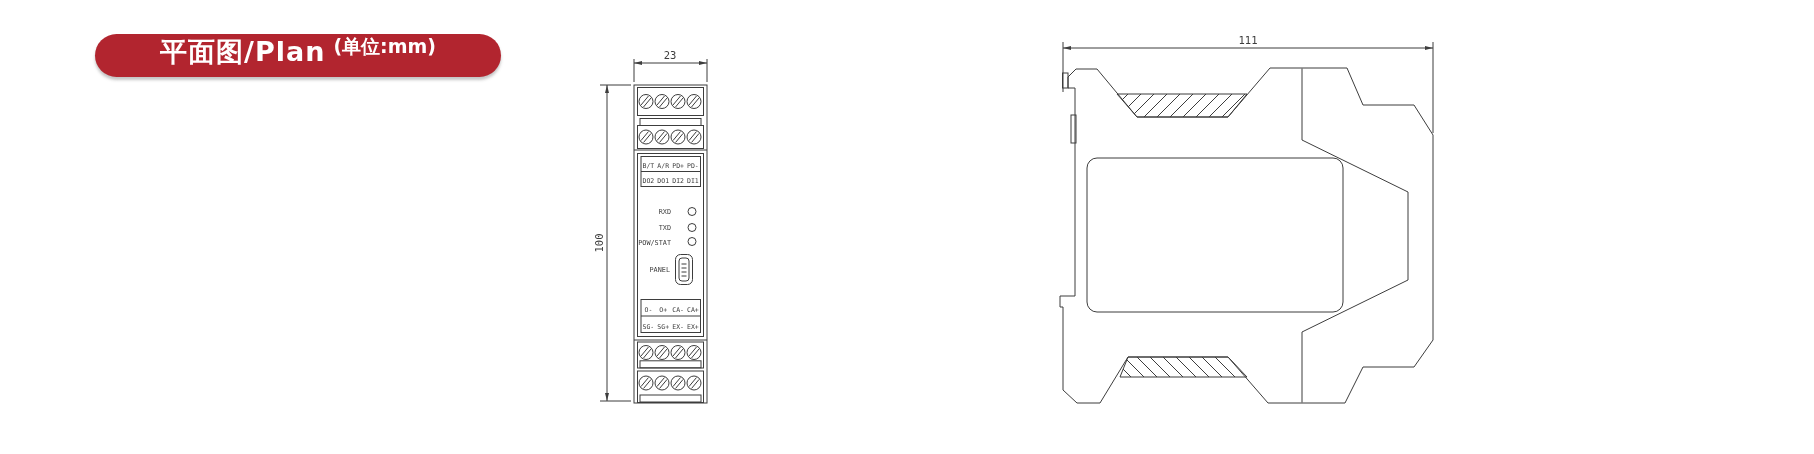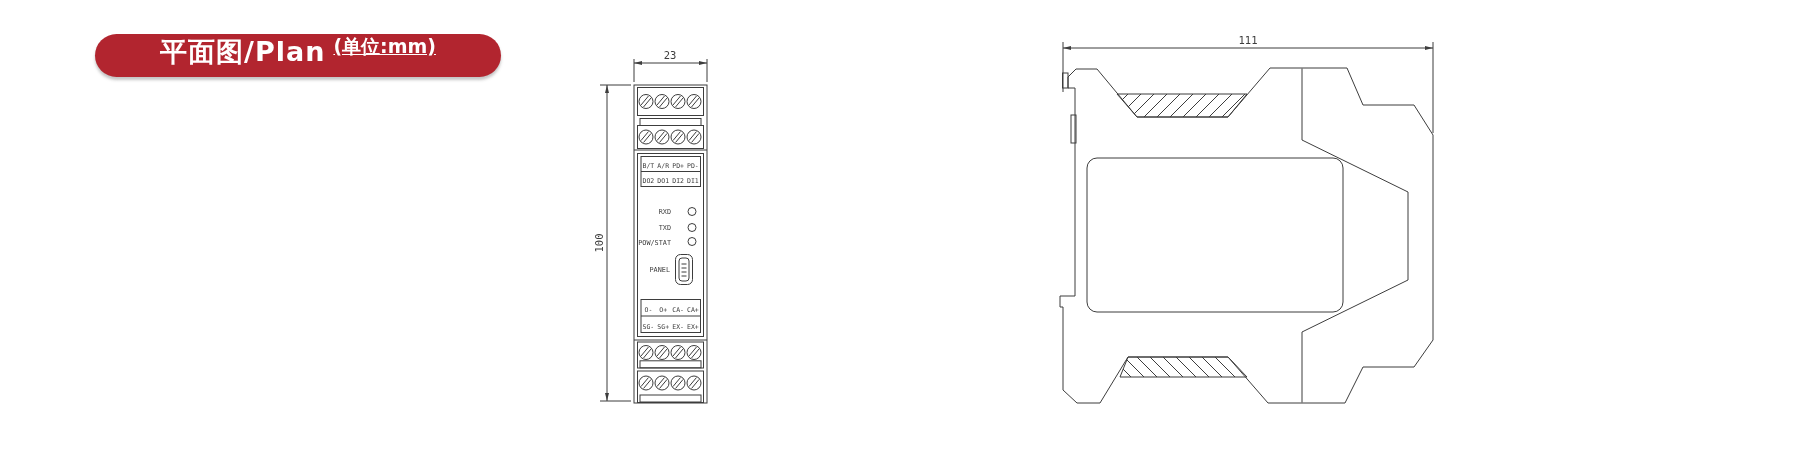--- a/index.html
+++ b/index.html
@@ -2,21 +2,21 @@
 <html><head>
 <meta charset="utf-8">
 <style>
   html,body{margin:0;padding:0;background:#ffffff;}
   #canvas{position:relative;width:1814px;height:454px;background:#ffffff;overflow:hidden;
           font-family:"DejaVu Sans","Liberation Sans",sans-serif;}
   .badge{position:absolute;left:95px;top:34px;width:406px;height:43px;border-radius:22px;
          background:#b2252f;color:#ffffff;display:flex;align-items:flex-start;justify-content:center;
          box-shadow:0 3px 3px rgba(90,90,90,.35);white-space:nowrap;}
   .badge .main{font-size:27px;font-weight:bold;letter-spacing:1px;}
-  .badge .unit{font-size:19px;font-weight:bold;margin-left:8px;text-decoration:underline;}
+  .badge .unit{font-size:19px;font-weight:bold;margin-left:8px;}
   svg{position:absolute;left:0;top:0;}
   svg text{font-family:"DejaVu Sans Mono","Liberation Mono",monospace;fill:#3d3d3d;}
   .lbl{font-size:6.5px;}
   .led{font-size:6.8px;}
   .dim{font-size:10.5px;}
   .ln{stroke:#3d3d3d;stroke-width:1;fill:none;}
   .fl{fill:#3d3d3d;stroke:none;}
 </style>
 </head>
 <body>

